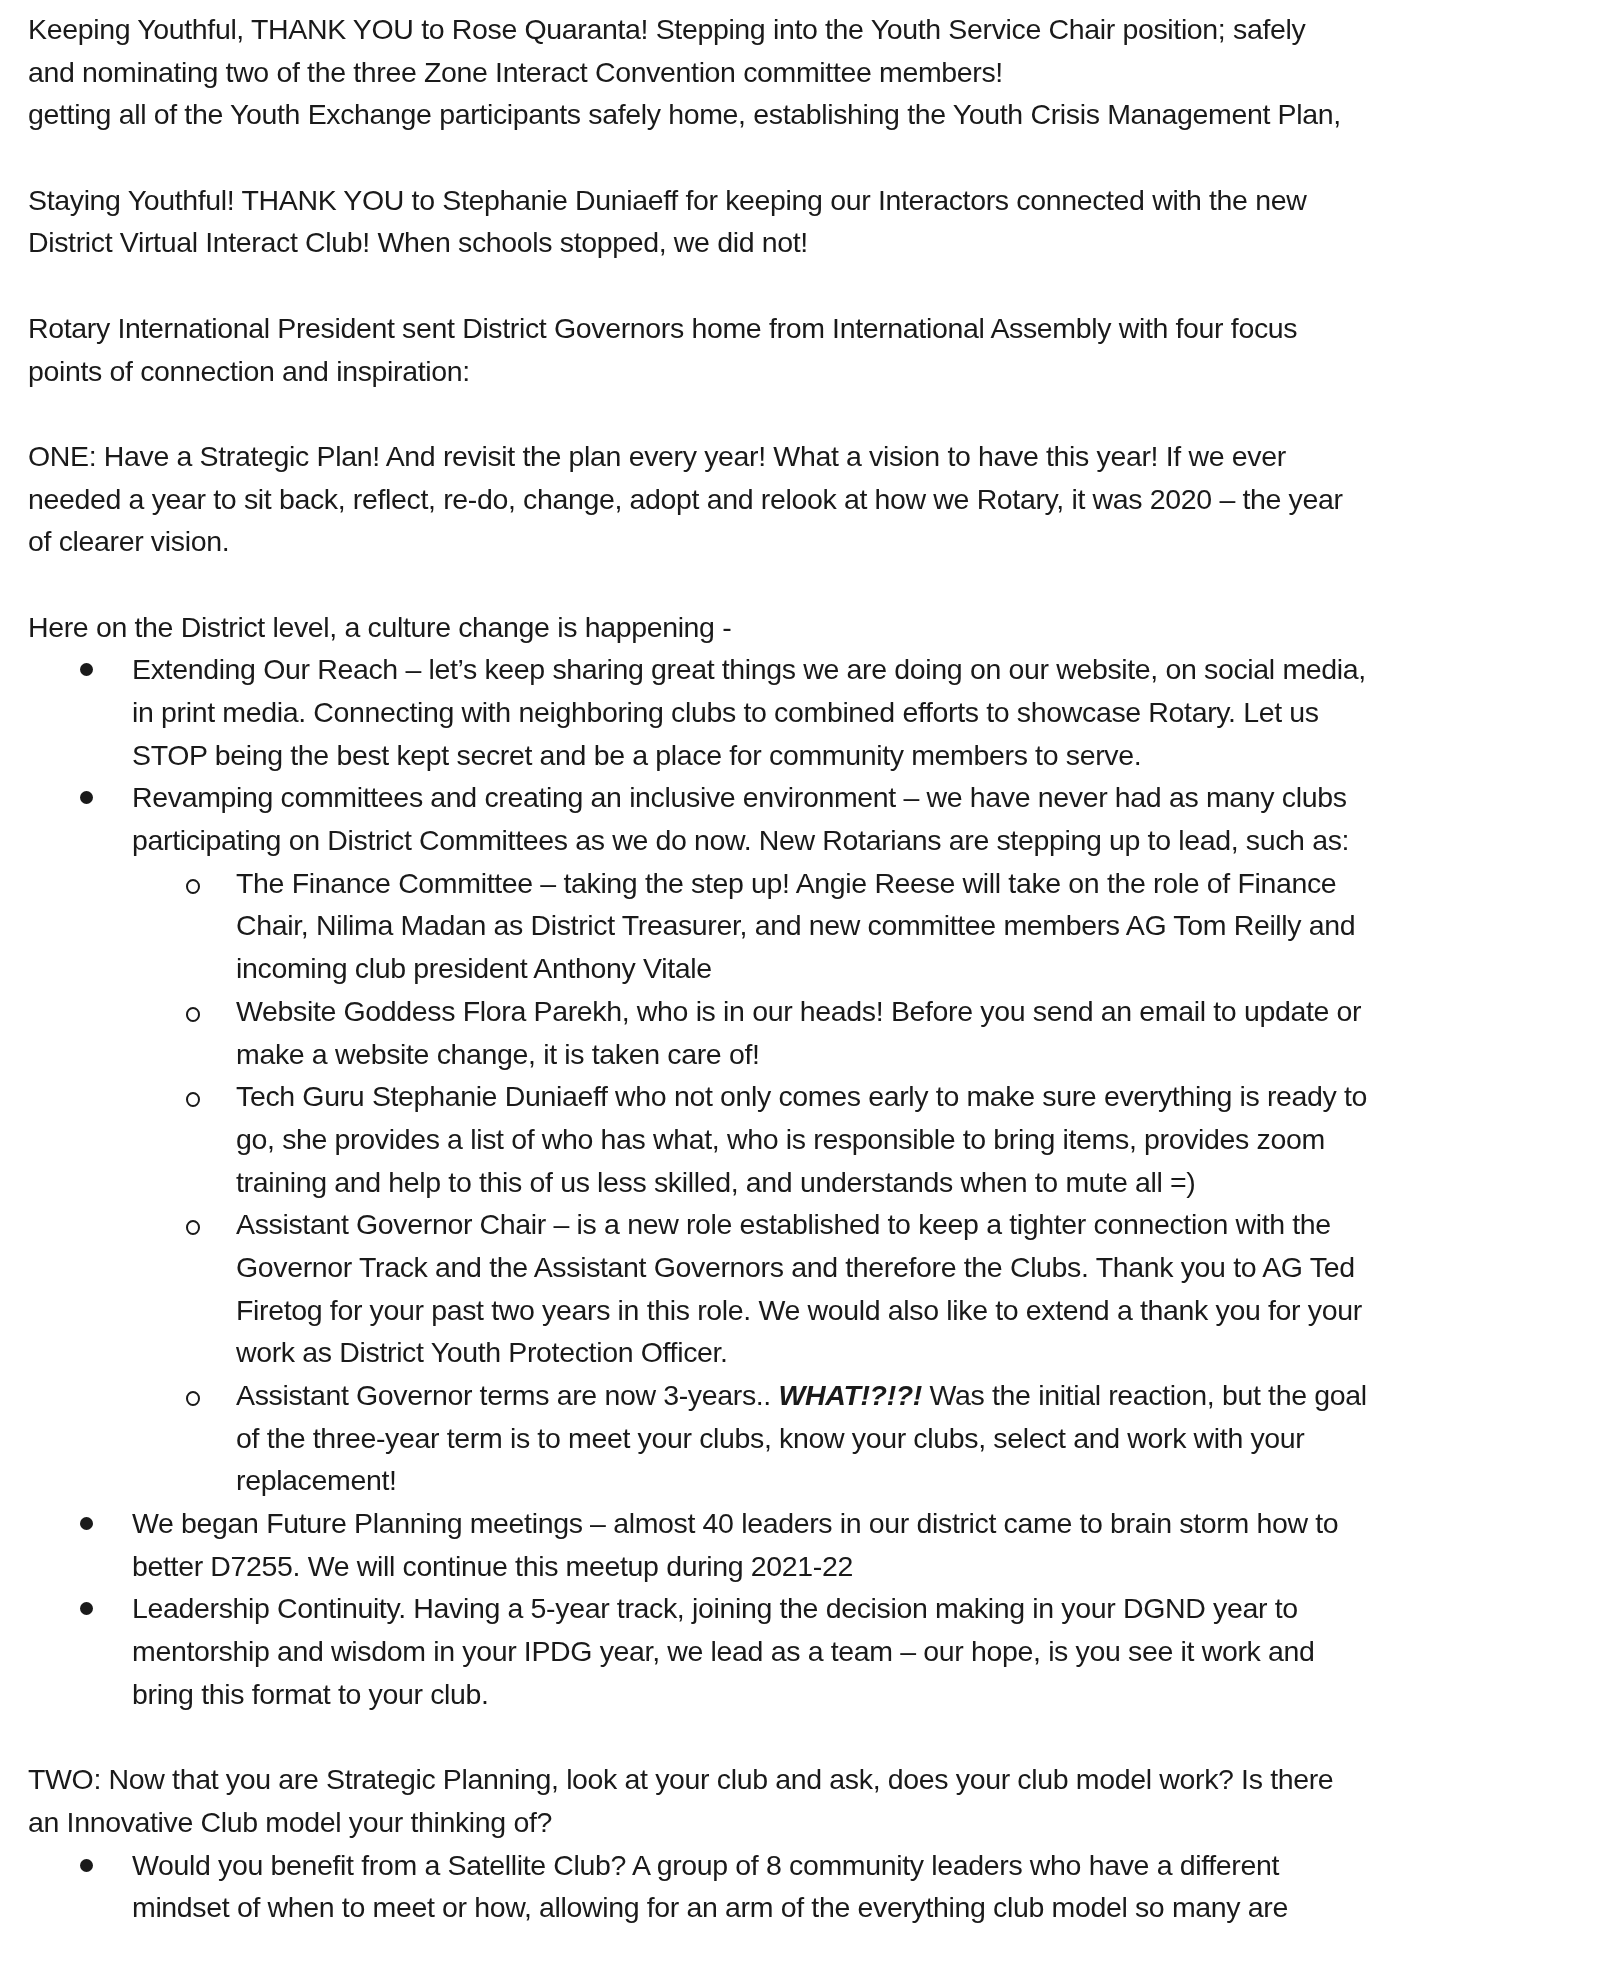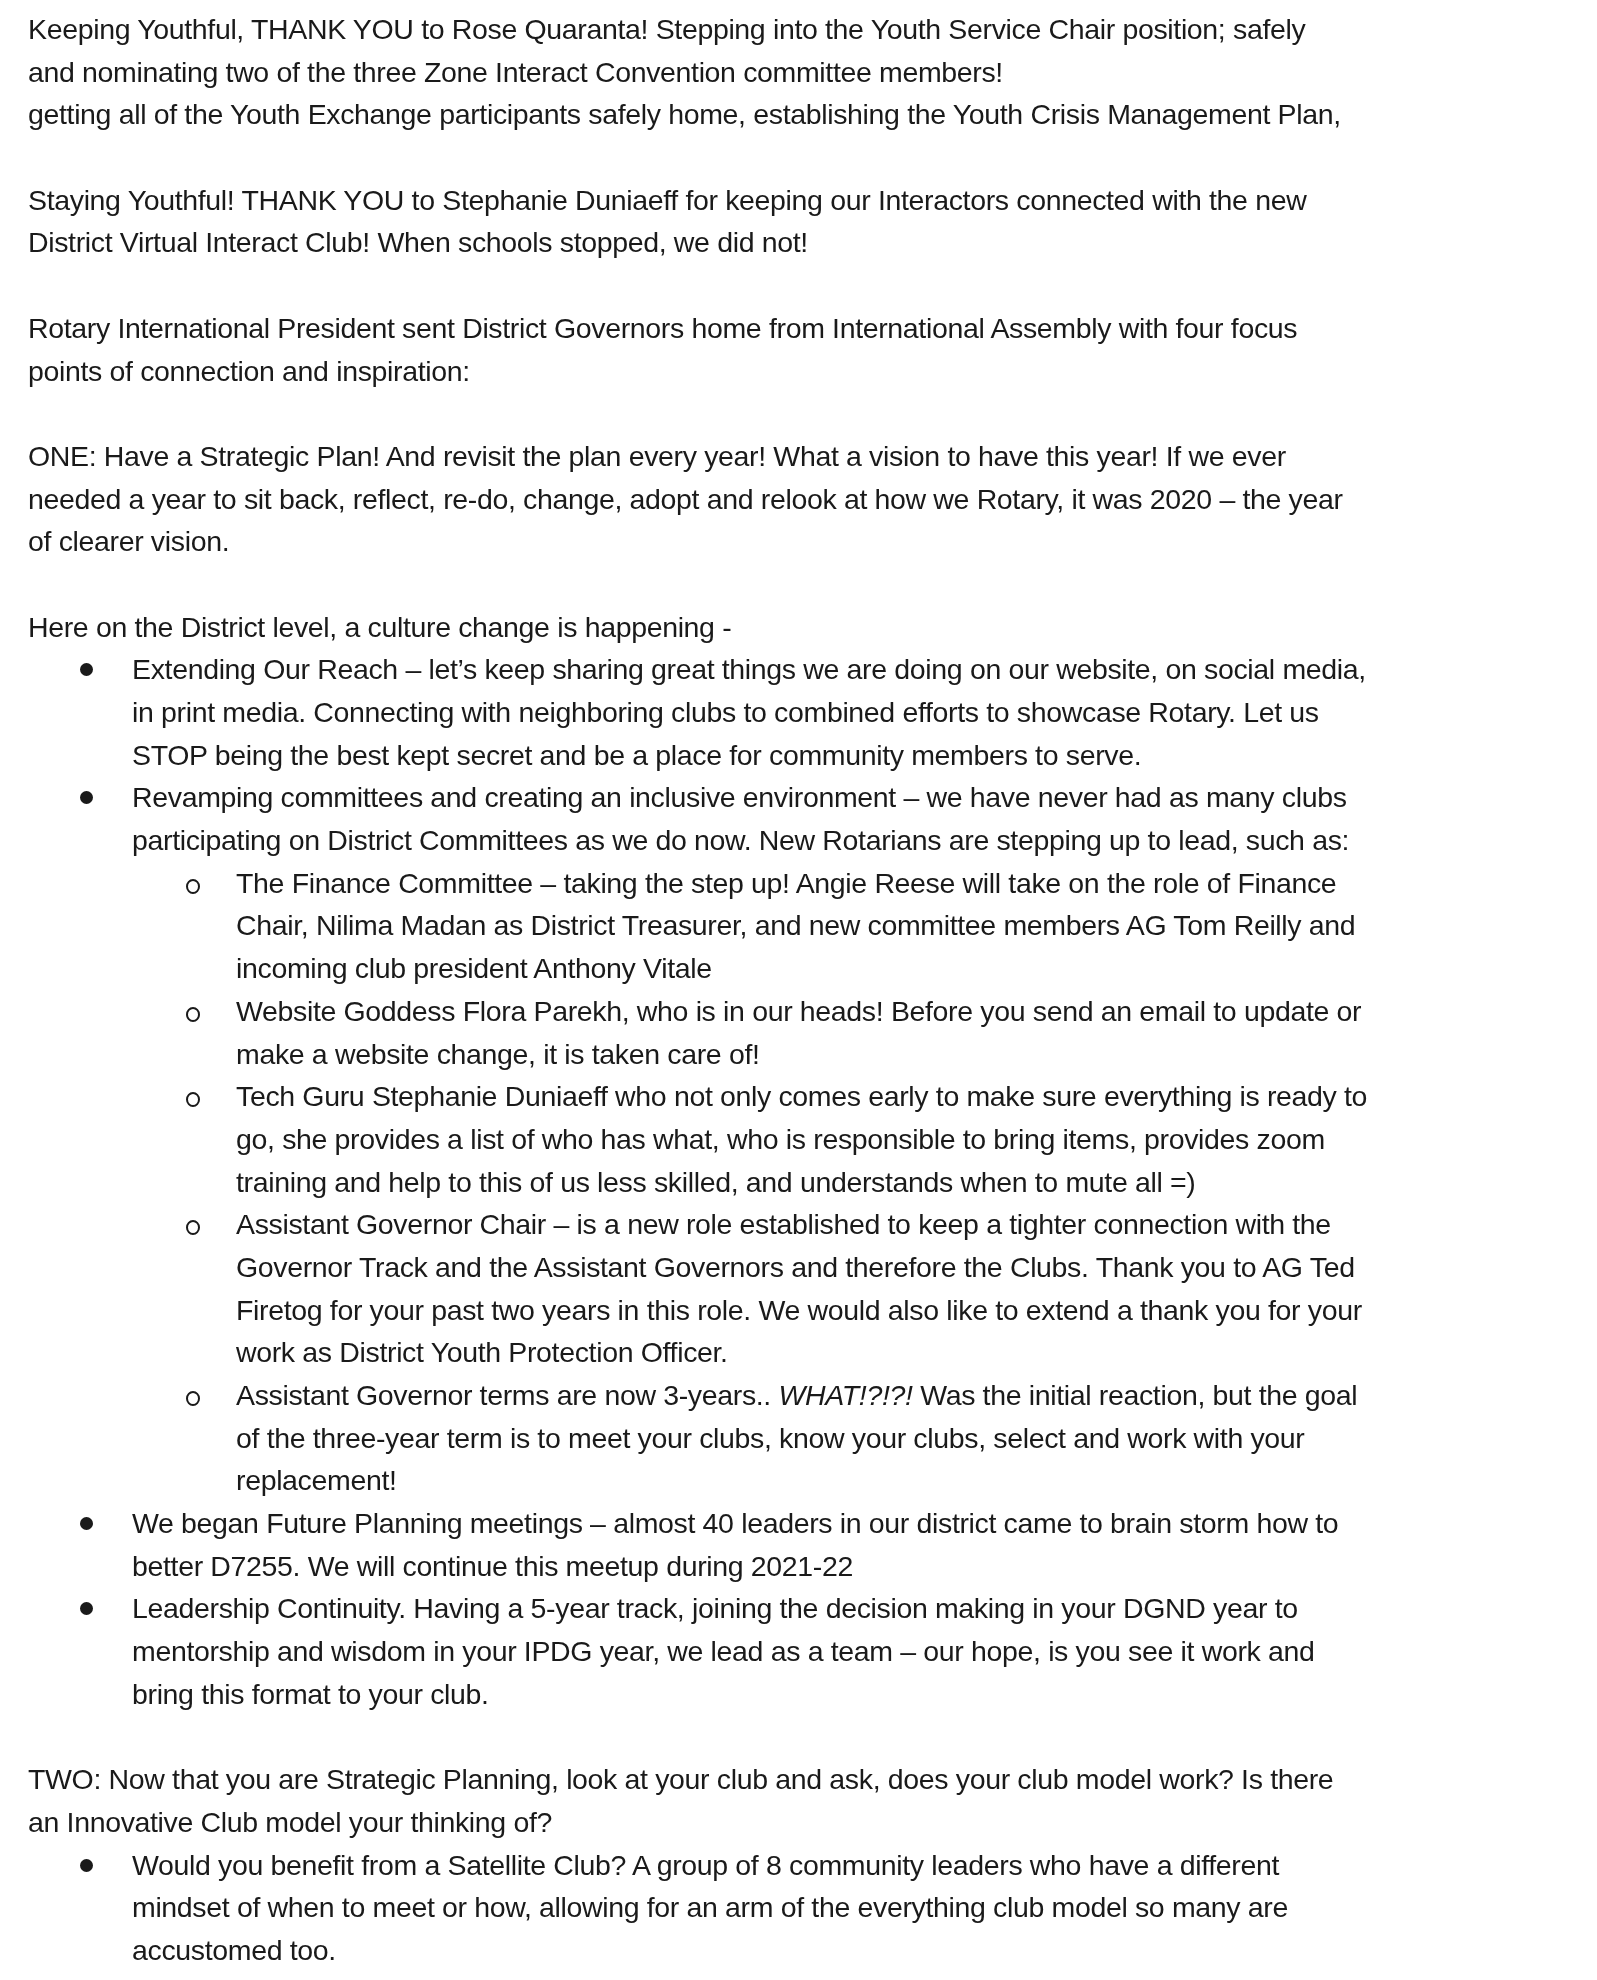--- a/index.html
+++ b/index.html
@@ -22,21 +22,21 @@
   .l2 .txt { left: 236px; }
   .dot {
     position: absolute; left: 80px; top: 15px;
     width: 13px; height: 13px; border-radius: 50%; background: #1a1a1a;
   }
   .circ {
     position: absolute; left: 186px; top: 17px;
     width: 10px; height: 11px; border-radius: 50%;
     border: 2px solid #1a1a1a; box-sizing: content-box;
   }
-  .bi { font-weight: normal; font-style: italic; }
+  .bi { font-weight: bold; font-style: italic; }
   .blank { height: 42.7px; }
 </style>
 </head>
 <body>
 
 <div class="doc">
 
   <div class="line l0">
       <span class="txt">Keeping Youthful, THANK YOU to Rose Quaranta!  Stepping into the Youth Service Chair position; safely</span>
     </div>
@@ -180,17 +180,14 @@
       <span class="txt">an Innovative Club model your thinking of?</span>
     </div>
 
   <div class="line l1">
       <span class="dot"></span>
       <span class="txt">Would you benefit from a Satellite Club?  A group of 8 community leaders who have a different</span>
     </div>
   <div class="line l1">
       <span class="txt">mindset of when to meet or how, allowing for an arm of the everything club model so many are</span>
     </div>
-  <div class="line l1">
-      <span class="txt">accustomed too.</span>
-    </div>
 
 </div>
 
 </body></html>

